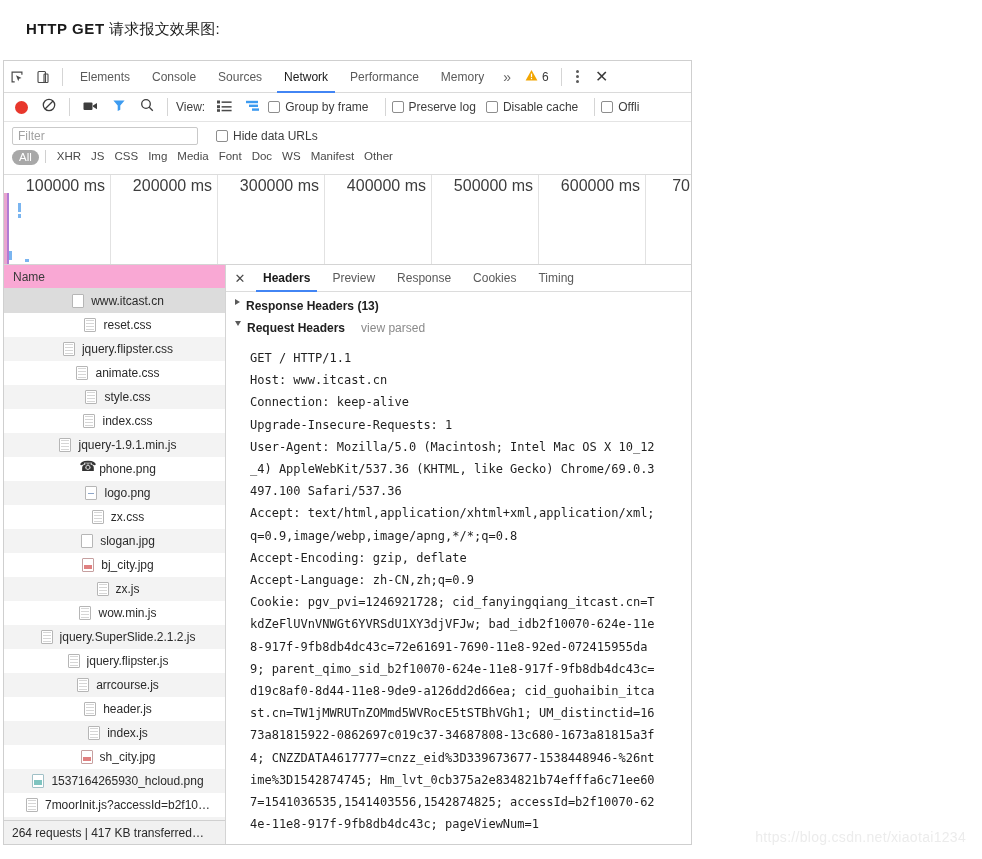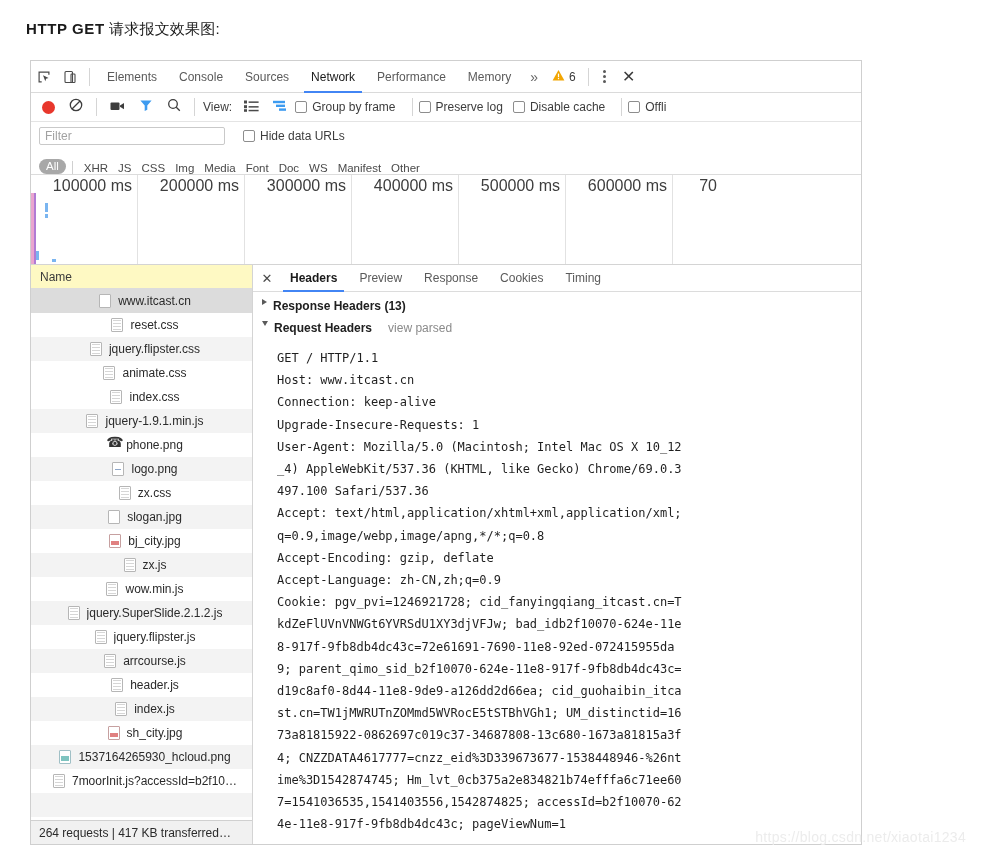--- a/index.html
+++ b/index.html
@@ -29,23 +29,23 @@
     font-weight: bold;
     letter-spacing: 0.6px;
   }
   .page-title .t-cn {
     font-weight: normal;
   }
 
   
   .devtools {
     position: absolute;
-    left: 30px;
+    left: 3px;
     top: 60px;
-    width: 832px;
+    width: 689px;
     height: 785px;
     background: #ffffff;
     border: 1px solid #cfcfcf;
     box-sizing: border-box;
     overflow: hidden;
   }
 
   
   .tabstrip {
     height: 32px;
@@ -213,21 +213,21 @@
     box-sizing: border-box;
     font-family: "Liberation Sans", sans-serif;
     outline: none;
   }
   .filter-input::placeholder { color: #a2a2a2; }
 
   
   .typebar {
     height: 25px;
     display: flex;
-    align-items: flex-end;
+    align-items: flex-start;
     padding: 0 8px;
     border-bottom: 1px solid #dcdcdc;
     box-sizing: border-box;
   }
   .type-all {
     font-size: 11.5px;
     color: #ffffff;
     background: #a8a8a8;
     border-radius: 9px;
     padding: 1px 7px 2px;
@@ -316,21 +316,21 @@
 
   
   .name-head {
     height: 24px;
     line-height: 24px;
     font-size: 12px;
     color: #3a3a3a;
     padding-left: 9px;
     border-bottom: 1px solid #dcdcdc;
     box-sizing: border-box;
-    background: #fef9c3;
+    background: #f9a8d4;
     flex: none;
   }
   .req-list {
     flex: 1;
     overflow: hidden;
   }
   .req-row {
     height: 24px;
     display: flex;
     align-items: center;
@@ -716,20 +716,24 @@
             <span class="req-ico css"></span>
             <span class="req-name">reset.css</span>
           </div>
         <div class="req-row alt">
             <span class="req-ico css"></span>
             <span class="req-name">jquery.flipster.css</span>
           </div>
         <div class="req-row">
             <span class="req-ico css"></span>
             <span class="req-name">animate.css</span>
+          </div>
+        <div class="req-row alt">
+            <span class="req-ico css"></span>
+            <span class="req-name">style.css</span>
           </div>
         <div class="req-row">
             <span class="req-ico css"></span>
             <span class="req-name">index.css</span>
           </div>
         <div class="req-row alt">
             <span class="req-ico js"></span>
             <span class="req-name">jquery-1.9.1.min.js</span>
           </div>
         <div class="req-row">

